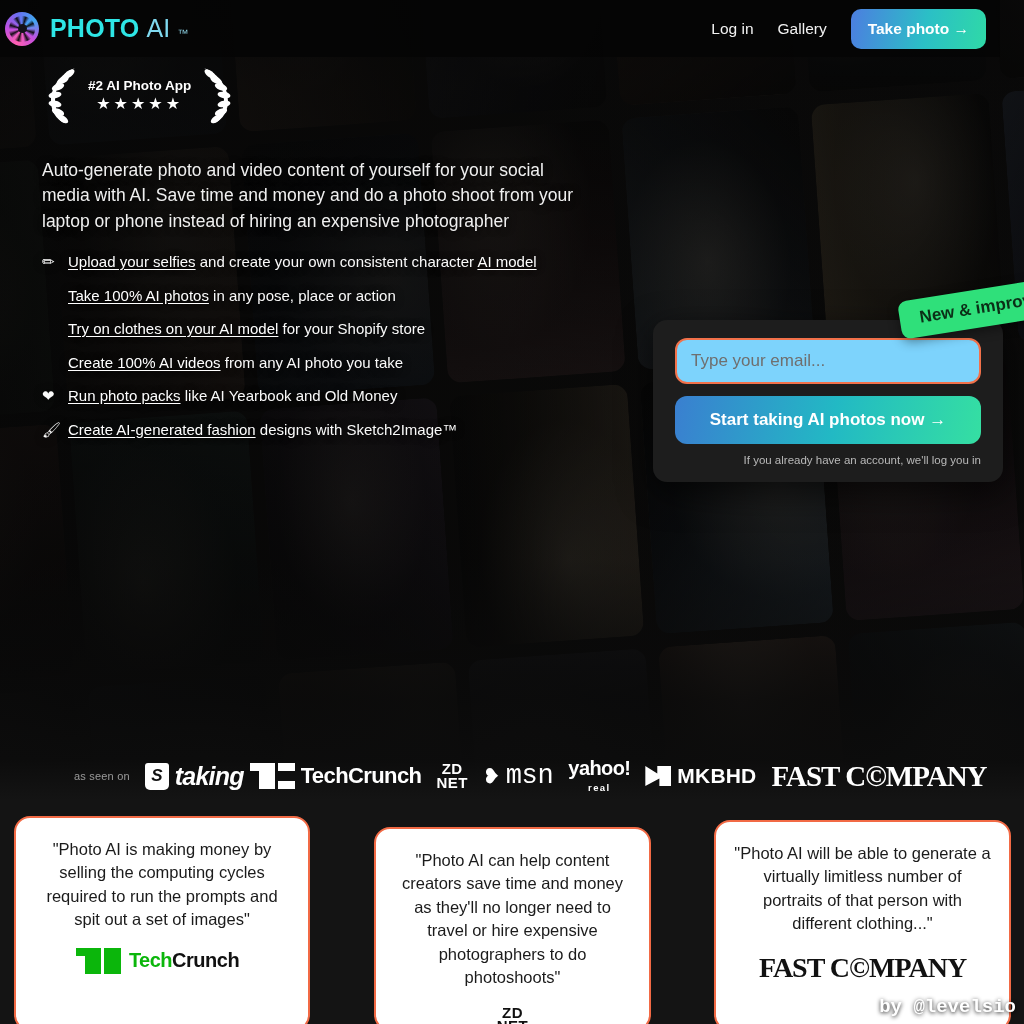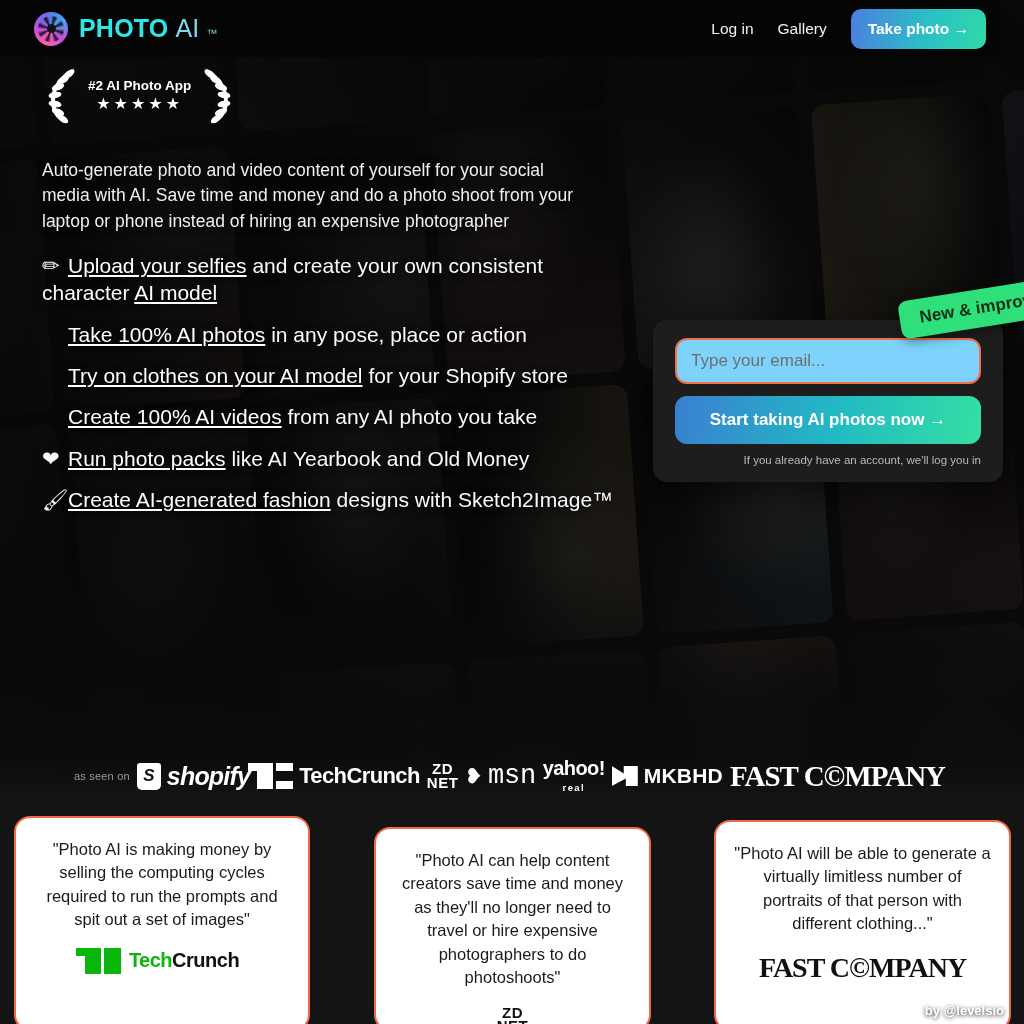--- a/index.html
+++ b/index.html
@@ -48,21 +48,21 @@
       linear-gradient(to bottom, rgba(8,8,8,0.80) 0px, rgba(8,8,8,0.40) 90px, rgba(8,8,8,0.30) 560px, rgba(10,10,10,0.86) 700px, rgba(12,12,12,0.97) 760px, #141414 800px),
       linear-gradient(to right, rgba(6,6,6,0.80) 0%, rgba(6,6,6,0.55) 45%, rgba(6,6,6,0.30) 70%, rgba(6,6,6,0.35) 100%);
   }
 
   
   .header {
     position: absolute; left: 0; top: 0;
     width: 1000px; height: 57px;
     background: rgba(5,5,5,0.88);
     display: flex; align-items: center;
-    padding: 0 14px 0 34px;
+    padding: 0 14px 0 5px;
     z-index: 30;
     gap: 8px;
   }
   .logo-row { display: flex; align-items: center; gap: 11px; }
   .logo-mark {
     width: 34px; height: 34px; border-radius: 50%;
     background: conic-gradient(from 200deg, #ff5fb0, #c24fe0, #6a6ff0, #3fa7f0, #c24fe0, #ff5fb0);
     position: relative;
     flex: none;
   }
@@ -131,21 +131,21 @@
     font-size: 17.5px;
     line-height: 1.45;
     margin-top: 32px;
     width: 546px;
     text-shadow: 0 1px 8px rgba(0,0,0,0.7);
   }
 
   .features { margin-top: 18px; width: 580px; }
   .feat {
     color: #fafafa;
-    font-size: 21px;
+    font-size: 15px;
     line-height: 1.30;
     margin-bottom: 14px;
     text-shadow: 0 1px 8px rgba(0,0,0,0.75);
   }
   .feat .ic { display: inline-block; width: 22px; margin-right: 4px; }
   .feat .ic.empty { width: 22px; }
   .feat a { color: #fff; text-decoration: underline; text-underline-offset: 2px; }
 
   
   .signup {
@@ -198,21 +198,21 @@
     transform: rotate(-9deg);
     white-space: nowrap;
     z-index: 26;
     box-shadow: 0 3px 12px rgba(0,0,0,0.45);
   }
 
   
   .press {
     position: absolute; left: 0; top: 752px;
     width: 1024px; height: 48px;
-    display: flex; align-items: center; gap: 7px;
+    display: flex; align-items: center; gap: 15px;
     padding-left: 74px;
     z-index: 22;
   }
   .press-label { color: #9a9a9a; font-size: 11px; letter-spacing: 0.2px; }
   .press-logo { color: #fff; display: flex; align-items: center; gap: 6px; white-space: nowrap; }
   .lg-shopify { font-size: 25px; font-weight: 700; font-style: italic; letter-spacing: -0.8px; }
   .bag {
     width: 24px; height: 27px; background: #fff; flex: none;
     border-radius: 3px 3px 5px 5px;
     position: relative;
@@ -279,24 +279,25 @@
   .tc-mark-dark .tc-c::before, .tc-mark-dark .tc-c::after { background: #0bb60b !important; }
   .lg-tc-dark { font-size: 20px; font-weight: 700; color: #0bb60b; letter-spacing: -0.5px; }
   .lg-tc-dark b { color: #111; }
   .zd-dark { color: #111; font-size: 15px; font-weight: 800; line-height: 0.92; letter-spacing: 0.5px; }
   .fastco-dark {
     font-family: "Liberation Serif", serif;
     font-size: 28px; font-weight: 700; letter-spacing: -1px; color: #111;
   }
 
   .watermark {
-    position: absolute; right: 20px; bottom: 6px;
-    color: #fff; font-size: 13px; font-weight: 700;
+    position: absolute; right: 8px; bottom: 6px;
+    color: #fff; font-size: 19px; font-weight: 700;
     z-index: 40;
     text-shadow: 0 1px 4px rgba(0,0,0,0.9);
+    font-family: Liberation Mono, monospace;
   }
 </style>
 </head>
 <body>
 
 <div id="page">
 
   <div class="bg-wrap">
     <div class="bg-grid" id="bg-grid">
         <div class="ph" style="background: radial-gradient(at 20% 15%, rgba(255, 235, 200, 0.3), rgba(0, 0, 0, 0) 58%), linear-gradient(0deg, rgb(74, 58, 48) 0%, rgb(36, 28, 24) 62%, rgb(11, 10, 9) 100%), linear-gradient(0deg, rgba(255, 255, 255, 0.06), rgba(0, 0, 0, 0.25));"></div>
@@ -396,21 +397,21 @@
     <input class="email-input" type="text" placeholder="Type your email..." style="">
     <button class="start-btn">Start taking AI photos now →</button>
     <div class="signup-note">If you already have an account, we'll log you in</div>
   </div>
 
   <div class="press">
     <div class="press-label">as seen on</div>
 
     <div class="press-logo">
       <span class="bag"></span>
-      <span class="lg-shopify">shopify</span>
+      <span class="lg-shopify">taking</span>
     </div>
 
     <div class="press-logo">
       <span class="tc-mark">
         <i class="tc-t"></i>
           <i class="tc-c"></i>
       </span>
       <span class="lg-tc">TechCrunch</span>
     </div>
 

